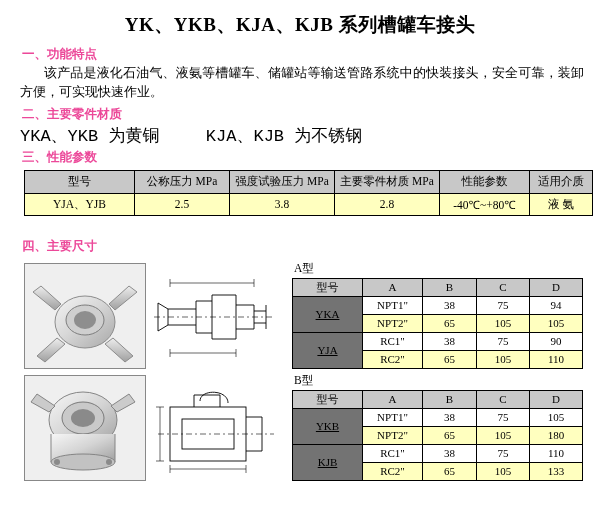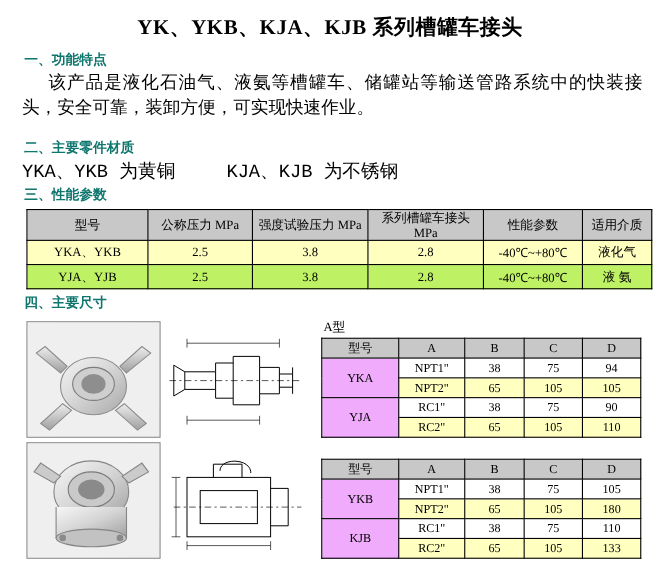--- a/index.html
+++ b/index.html
@@ -24,29 +24,29 @@
   }
   .title {
     text-align: center;
     font-size: 19px;
     font-weight: bold;
     letter-spacing: 0.5px;
     margin: 4px 0 8px 0;
     font-family: "Liberation Serif", serif;
   }
   .section-head {
-    color: #0f766e;
+    color: #ec4899;
     font-weight: bold;
     font-size: 12.5px;
     margin: 2px 0 1px 12px;
   }
   .body-text {
-    font-size: 16px;
+    font-size: 13px;
     line-height: 1.45;
-    margin: 0 6px 16px 10px;
+    margin: 0 6px 4px 10px;
     text-align: justify;
     text-indent: 24px;
   }
   .plain-line {
     font-size: 17px;
     margin: 1px 0 0 10px;
     font-family: Liberation Mono, monospace;
   }
   .plain-line .sp {
     display: inline-block;
@@ -124,21 +124,22 @@
     text-align: center;
     font-size: 11px;
     height: 17px;
     padding: 0;
   }
   .dim-table thead th {
     background: #c8c8c8;
     font-weight: normal;
   }
   .dim-table td.model {
-    background: #f0abfc;
+    background: #737373;
+    text-decoration: underline;
   }
   .dim-table td.val {
     background: #ffffff;
   }
   .dim-table tr.alt td.val, .dim-table tr.alt td.model {
     background: #ffffbf;
   }
 </style>
 </head>
 <body>
@@ -166,46 +167,38 @@
         <col style="width:105px">
       <col style="width:105px">
         <col style="width:90px">
         <col style="width:63px">
     </colgroup>
     <thead>
       <tr>
         <th>型号</th>
         <th>公称压力 MPa</th>
         <th>强度试验压力 MPa</th>
-        <th>系列槽罐车接头 MPa</th>
+        <th>主要零件材质 MPa</th>
         <th>性能参数</th>
         <th>适用介质</th>
       </tr>
     </thead>
     <tbody>
-      <tr>
-        <td>YKA、YKB</td>
-        <td>2.5</td>
-        <td>3.8</td>
-        <td>2.8</td>
-        <td>-40℃~+80℃</td>
-        <td>液化气</td>
-      </tr>
       <tr>
         <td>YJA、YJB</td>
         <td>2.5</td>
         <td>3.8</td>
         <td>2.8</td>
         <td>-40℃~+80℃</td>
         <td>液 氨</td>
       </tr>
     </tbody>
   </table>
 
-  <div class="section-head" style="margin-top:4px;font-family:Liberation Mono, monospace;">四、主要尺寸</div>
+  <div class="section-head" style="margin-top:22px;font-family:Liberation Mono, monospace;">四、主要尺寸</div>
 
   <div class="dim-area">
 
     <div class="row-block">
 
       <div class="photo">
         <svg width="120" height="104" viewBox="0 0 120 104">
           <defs>
             <linearGradient id="mg1" x1="0" y1="0" x2="1" y2="1">
               <stop offset="0%" stop-color="#f4f4f4"></stop>
@@ -334,20 +327,21 @@
             <line x1="8" y1="57" x2="124" y2="57" stroke-dasharray="6 3 2 3" stroke-width="0.6"></line>
             <line x1="20" y1="92" x2="96" y2="92" stroke-width="0.6"></line>
             <path d="M20 88 L20 96 M96 88 L96 96" stroke-width="0.6"></path>
             <line x1="10" y1="30" x2="10" y2="84" stroke-width="0.6"></line>
             <path d="M6 30 L14 30 M6 84 L14 84" stroke-width="0.6"></path>
           </g>
         </svg>
       </div>
 
       <div class="table-wrap">
+        <div class="type-label">B型</div>
         <table class="dim-table">
           <colgroup>
               <col style="width:70px">
               <col style="width:60px">
               <col style="width:54px">
               <col style="width:53px">
               <col style="width:53px">
             </colgroup>
           <thead>
             <tr>

